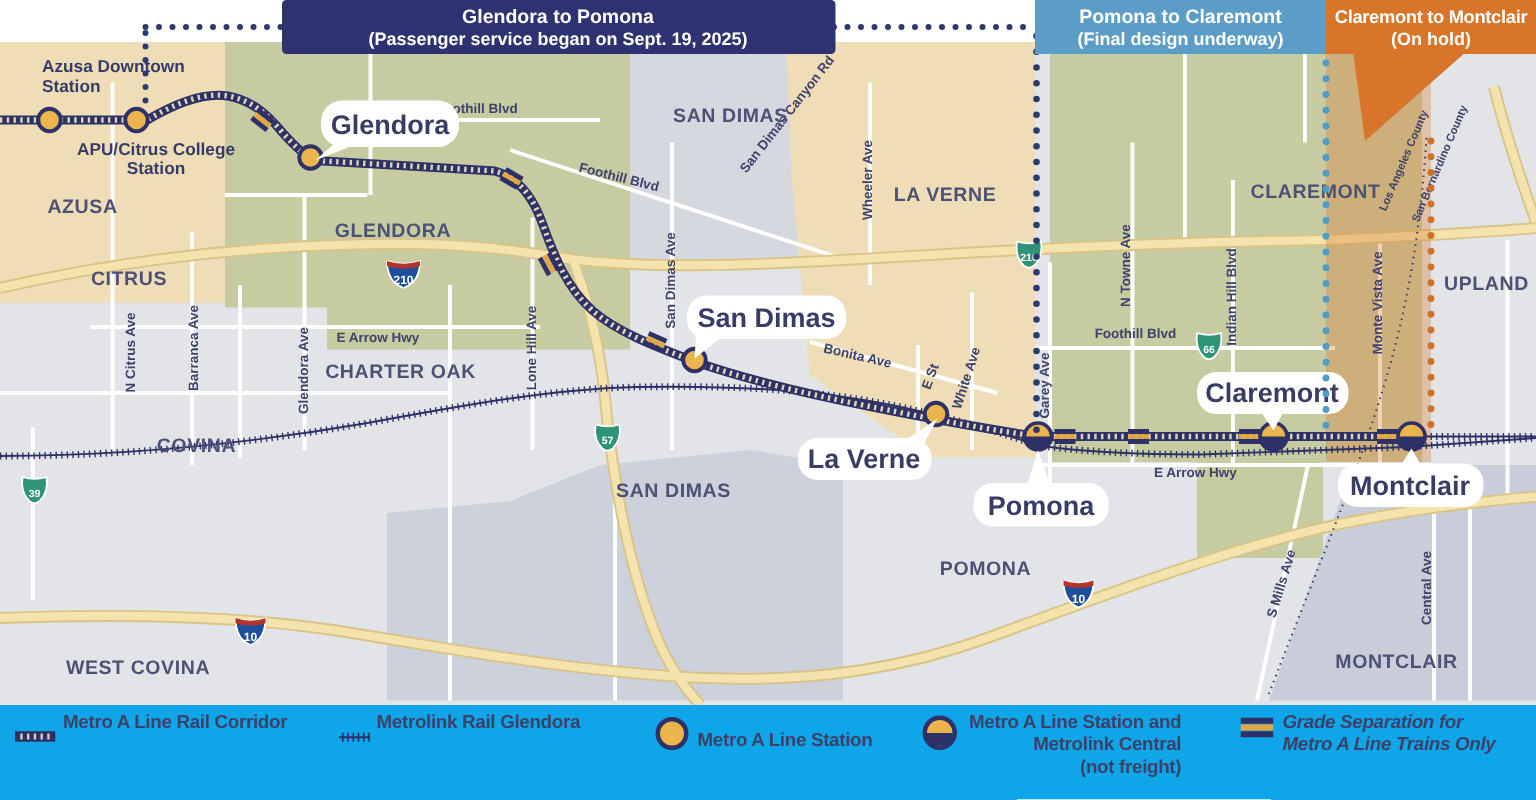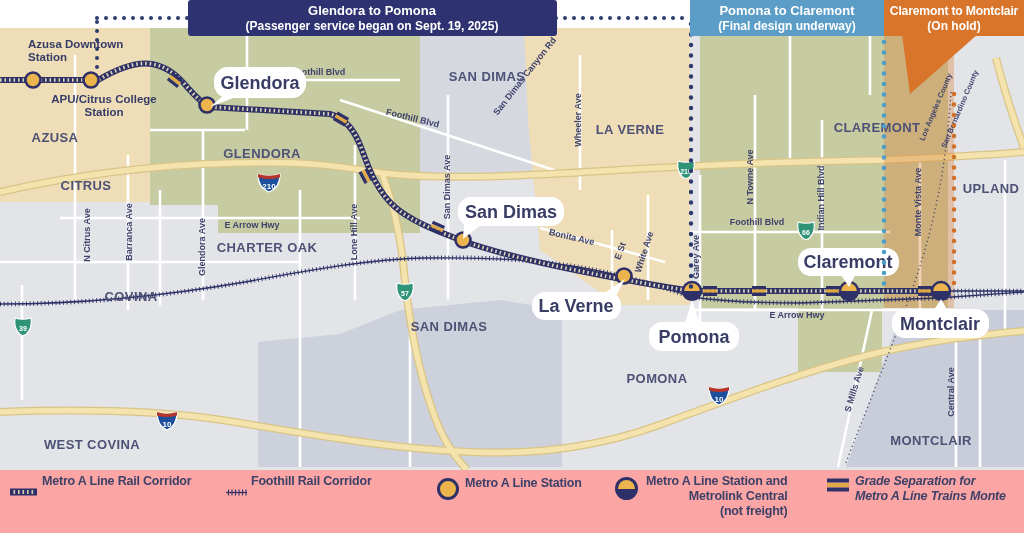--- a/index.html
+++ b/index.html
@@ -9,21 +9,21 @@
   .st{font-size:9px;font-weight:bold;fill:#3f436b;}
   .city{font-size:13px;font-weight:bold;fill:#4d5175;letter-spacing:.4px;}
   .cnty{font-size:7.5px;font-weight:bold;fill:#3f436b;}
   .stlbl{font-size:11.5px;font-weight:bold;fill:#363c68;}
   .bub{font-size:18px;font-weight:bold;fill:#393d66;}
   .bt1{font-size:13px;font-weight:bold;fill:#fff;}
   .bt2{font-size:12px;font-weight:bold;fill:#fff;}
   .bt1s{font-size:12.2px;font-weight:bold;fill:#fff;letter-spacing:-.2px;}
   .shtx{font-size:8px;font-weight:bold;fill:#fff;}
   .shtx2{font-size:7px;font-weight:bold;fill:#fff;}
-  .legend{position:absolute;top:470px;left:0;width:1024px;height:63px;background:#fca5a5;}
+  .legend{position:absolute;top:470px;left:0;width:1024px;height:63px;background:#0ea5e9;}
   .legend .txt{position:absolute;font-size:12.5px;font-weight:bold;color:#3d4168;line-height:15px;letter-spacing:-.2px;white-space:nowrap;}
   .lsym{position:absolute;}
   .circ{width:16px;height:16px;border-radius:50%;background:#ecb44d;border:3px solid #2e3168;}
   .halfcirc{width:17px;height:17px;border-radius:50%;background:linear-gradient(180deg,#ecb44d 0 50%,#2e3168 50% 100%);border:3px solid #2e3168;}
 </style>
 </head>
 <body>
 
 <svg id="map" width="1024" height="470" viewBox="0 0 1024 470">
 
@@ -339,36 +339,36 @@
         <g stroke="#2e3168" stroke-width="1.1">
           <line x1="2.5" y1="1.5" x2="2.5" y2="7.5"></line>
           <line x1="6" y1="1.5" x2="6" y2="7.5"></line>
           <line x1="9.5" y1="1.5" x2="9.5" y2="7.5"></line>
           <line x1="13" y1="1.5" x2="13" y2="7.5"></line>
           <line x1="16.5" y1="1.5" x2="16.5" y2="7.5"></line>
           <line x1="20" y1="1.5" x2="20" y2="7.5"></line>
         </g>
       </svg>
   </div>
-  <div class="txt" style="left:251px;top:4px;">Foothill Rail Corridor</div>
+  <div class="txt" style="left:251px;top:4px;">Metrolink Rail Glendora</div>
 
   <div class="lsym circ" style="left:437px;top:8px;"></div>
-  <div class="txt" style="left:465px;top:6px;">Metro A Line Station</div>
+  <div class="txt" style="left:465px;top:16px;">Metro A Line Station</div>
 
   <div class="lsym halfcirc" style="left:615px;top:7px;"></div>
   <div class="txt" style="left:646px;top:4px;text-align:right;">
     <div>Metro A Line Station and</div>
     <div>Metrolink Central</div>
     <div>(not freight)</div>
   </div>
 
   <div class="lsym" style="left:827px;top:8px;">
     <svg width="22" height="14">
         <rect x="0" y="0.5" width="22" height="4" fill="#2e3168"></rect>
         <rect x="0" y="5" width="22" height="4" fill="#e0a944"></rect>
         <rect x="0" y="9.5" width="22" height="4" fill="#2e3168"></rect>
       </svg>
   </div>
   <div class="txt" style="left:855px;top:4px;font-style:italic;">
     <div>Grade Separation for</div>
-    <div>Metro A Line Trains Monte</div>
+    <div>Metro A Line Trains Only</div>
   </div>
 </div>
 
 </body></html>

